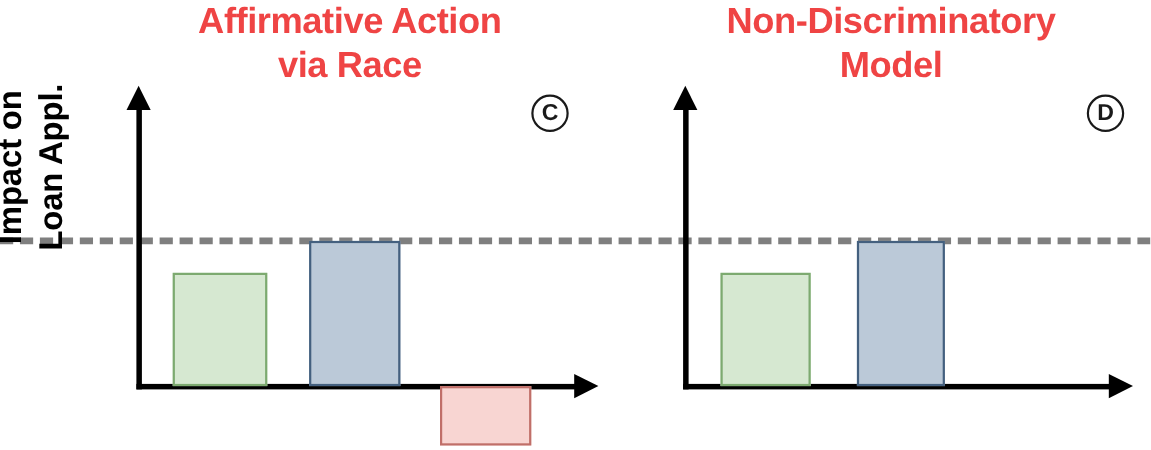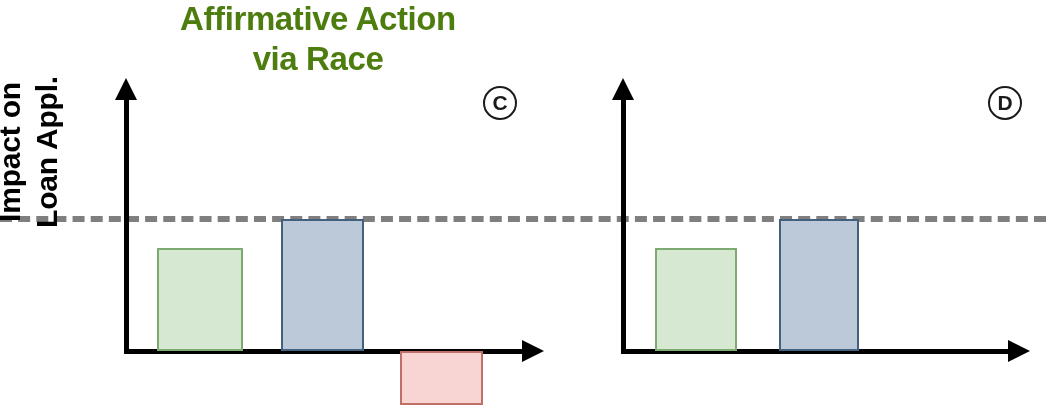--- a/index.html
+++ b/index.html
@@ -20,21 +20,21 @@
     overflow: hidden;
   }
 
   
   .panel-title {
     position: absolute;
     text-align: center;
     font-weight: bold;
     font-size: 33px;
     line-height: 40px;
-    color: #4d7c0f;
+    color: #ef4444;
     letter-spacing: -0.4px;
     white-space: pre-line;
   }
   #title-left  { left: 118px; top: -1px; width: 400px; }
   #title-right { left: 600px; top: -1px; width: 420px; }
 
   
   #ylabel-wrap {
     position: absolute;
     left: -92px;
@@ -125,20 +125,22 @@
 </head>
 <body>
 
 <div id="figure">
 
   <div id="threshold-line"></div>
 
   <div id="title-left" class="panel-title">Affirmative Action
 via Race</div>
 
+  <div id="title-right" class="panel-title">Non-Discriminatory
+Model</div>
 
   <div id="ylabel-wrap">
     <div class="ylabel-text">Impact on
 Loan Appl.</div>
   </div>
 
   <div id="badge-c" class="panel-badge">C</div>
 
   <div id="badge-d" class="panel-badge">D</div>
 

